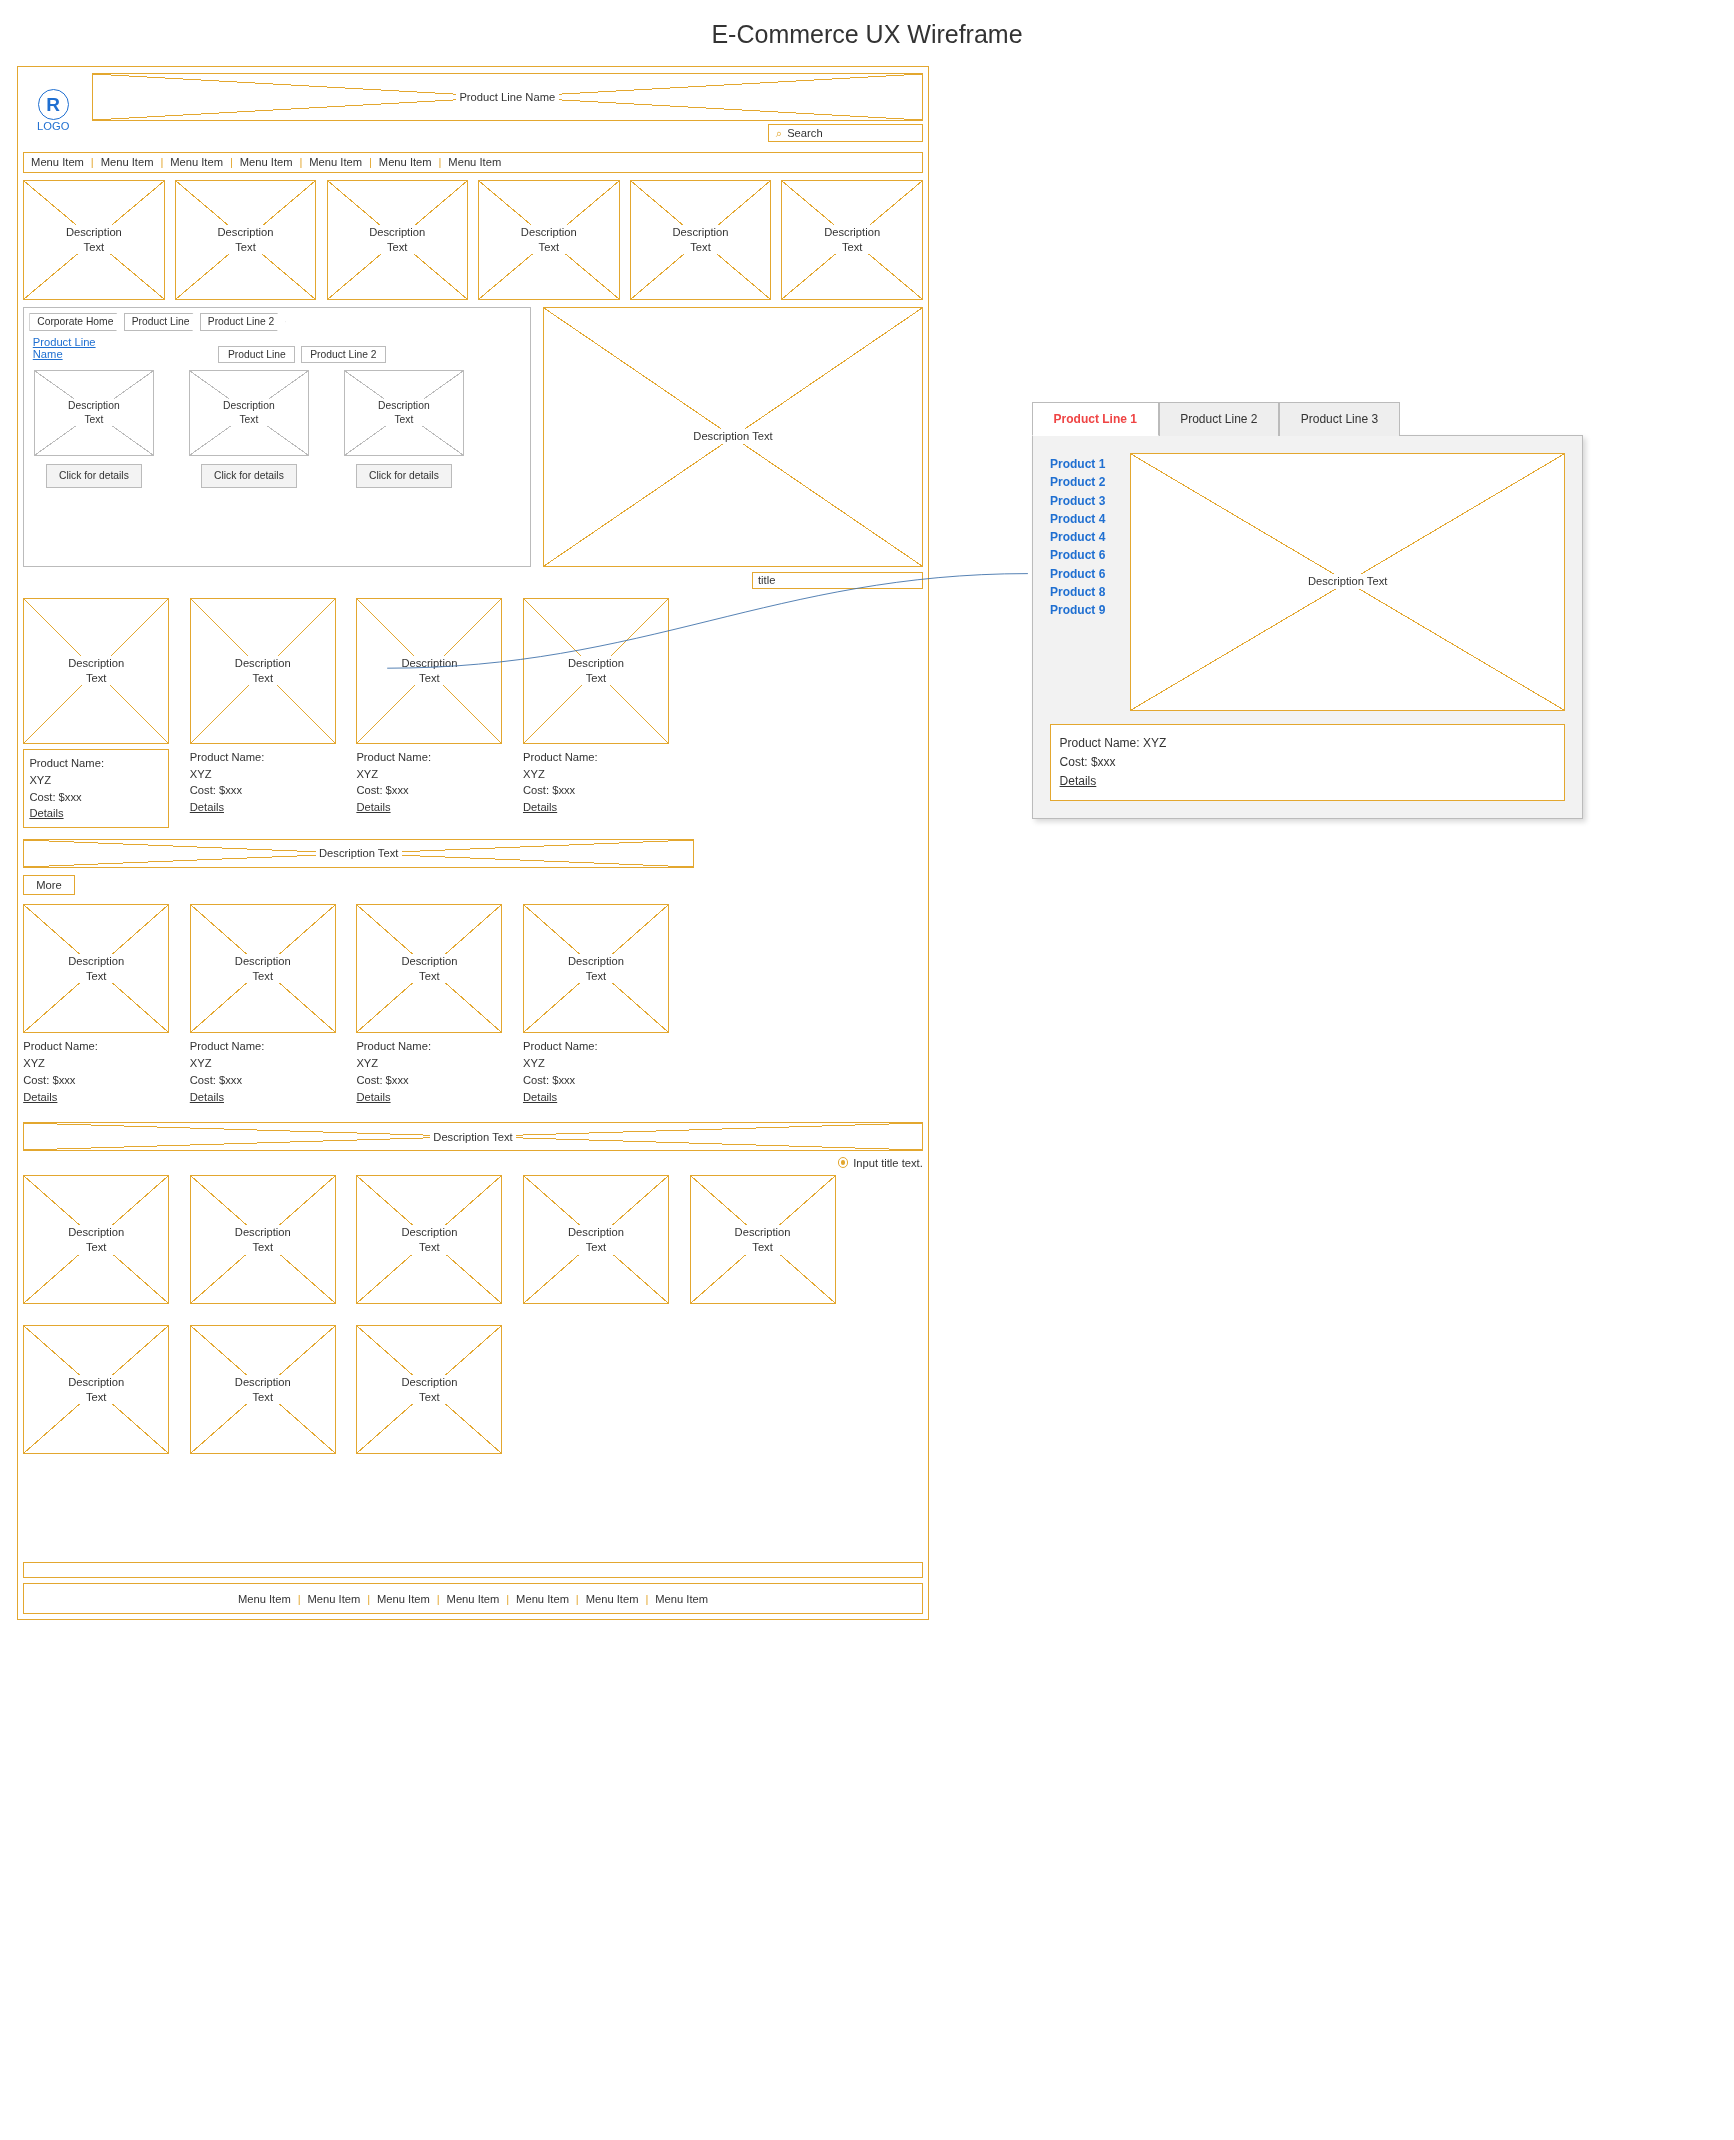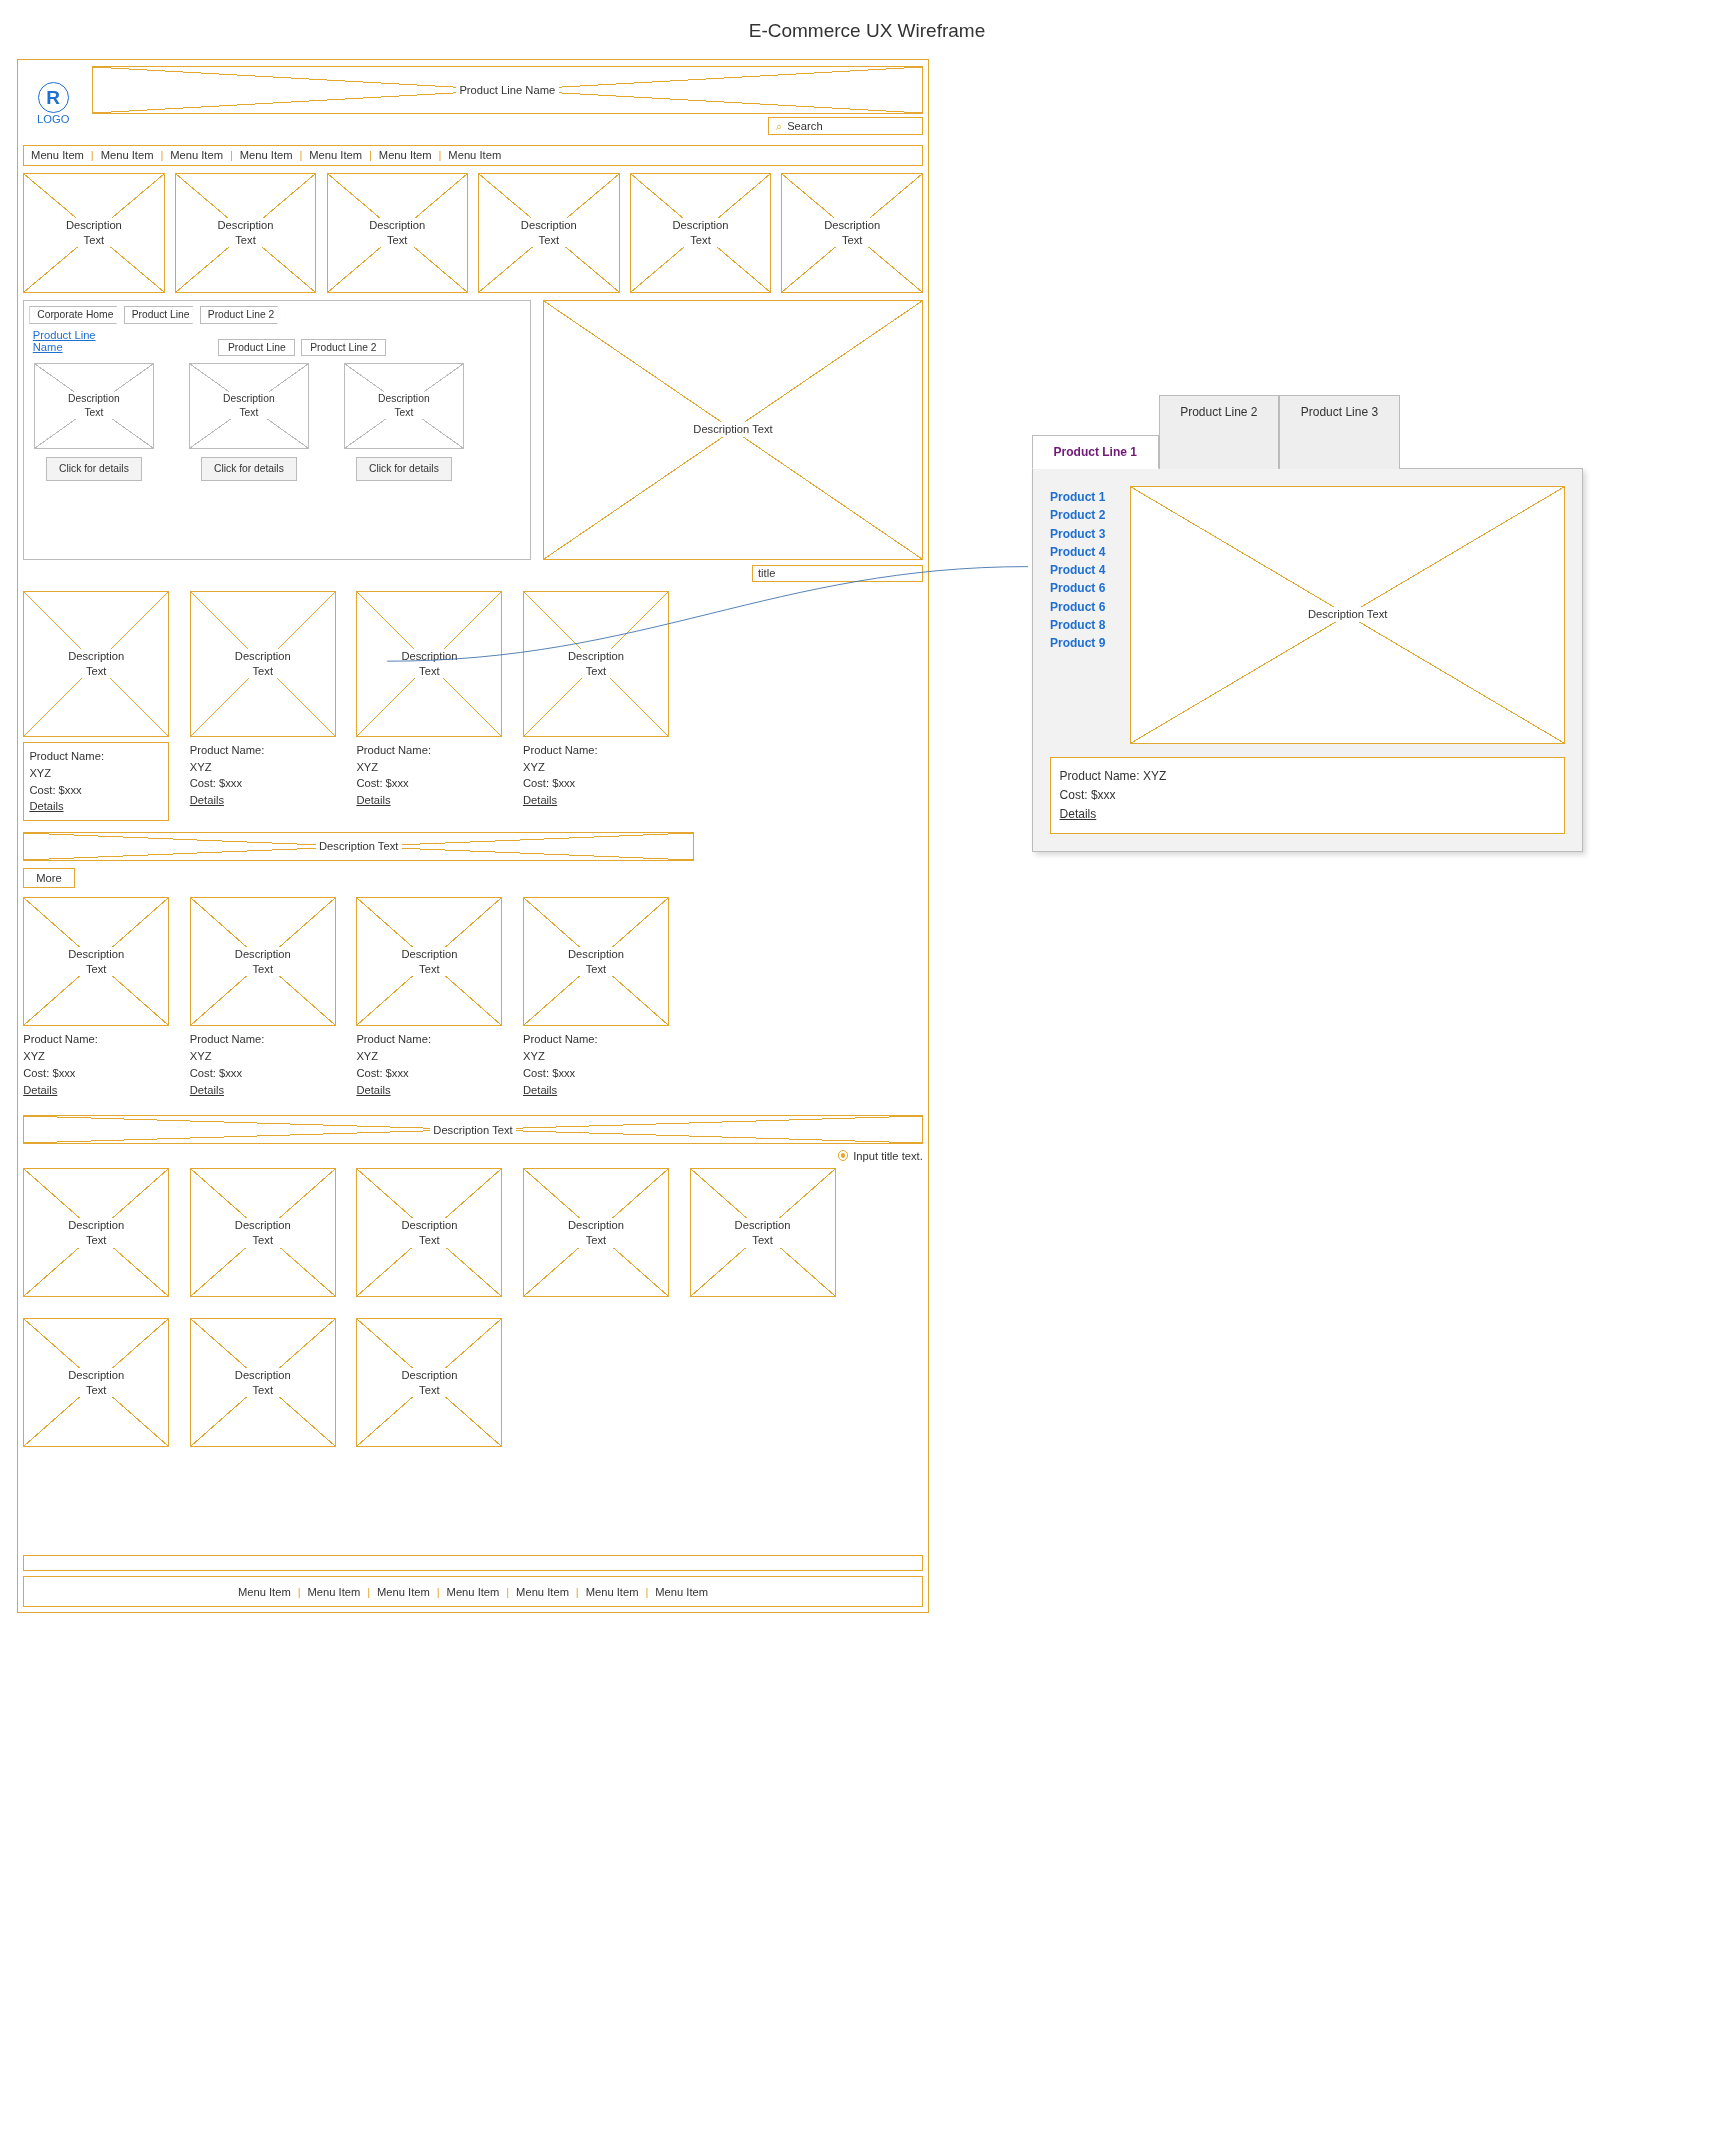--- a/index.html
+++ b/index.html
@@ -6,21 +6,21 @@
   body {
     margin: 0;
     padding: 17px;
     font-family: Arial, Helvetica, sans-serif;
     font-size: 11.2px;
     color: #333;
     background: #fff;
   }
   .page-title {
     text-align: center;
-    font-size: 19px;
+    font-size: 25px;
     margin: 3.4px 0 17px 0;
     color: #333;
   }
   .canvas {
     display: flex;
     align-items: flex-start;
     gap: 103px;
   }
   .wireframe {
     width: 912px;
@@ -135,21 +135,21 @@
 
   .spacer { height:103px; }
   .thin-bar { height:15.5px; border:0.9px solid #E3A72F; margin-top:5.2px;}
   .footer-menu { border:0.9px solid #E3A72F; padding:8.6px; margin-top:5.2px; display:flex; justify-content:center; gap:6.9px;}
   .footer-menu .sep { color:#E3A72F; }
 
   
   .detail-panel { width:551px; margin-top:336px; position:relative;}
   .detail-tabs { display:flex; }
   .detail-tabs div { border:0.9px solid #bbb; padding:8.6px 20.6px; font-size:12px; background:#eee; border-bottom:none;}
-  .detail-tabs div.active { background:#fff; color:#701a75; font-weight:bold; border-bottom:0.9px solid #fff; position:relative; z-index:2;margin-top:40px;}
+  .detail-tabs div.active { background:#fff; color:#ef4444; font-weight:bold; border-bottom:0.9px solid #fff; position:relative; z-index:2;}
   .detail-body { border:0.9px solid #bbb; background:#f2f2f2; padding:17px; margin-top:-0.9px; box-shadow:2.6px 2.6px 5.2px rgba(0,0,0,0.15);}
   .detail-flex { display:flex; gap:25px;}
   .detail-list a { display:block; color:#1f6fd1; font-weight:bold; text-decoration:none; margin:4.3px 0; font-size:12px;}
   .detail-img { flex:1; }
   .detail-img .ph { height:258px; border:0.9px solid #E3A72F; background-color:#fff;
     background-image:
       linear-gradient(to top right, transparent calc(50% - 0.5px), #E3A72F calc(50% - 0.5px), #E3A72F calc(50% + 0.5px), transparent calc(50% + 0.5px)),
       linear-gradient(to top left,  transparent calc(50% - 0.5px), #E3A72F calc(50% - 0.5px), #E3A72F calc(50% + 0.5px), transparent calc(50% + 0.5px));
   }
   .detail-info { background:#fff; border:0.9px solid #E3A72F; padding:8.6px; margin-top:13.8px; font-size:12px; line-height:1.6;}

